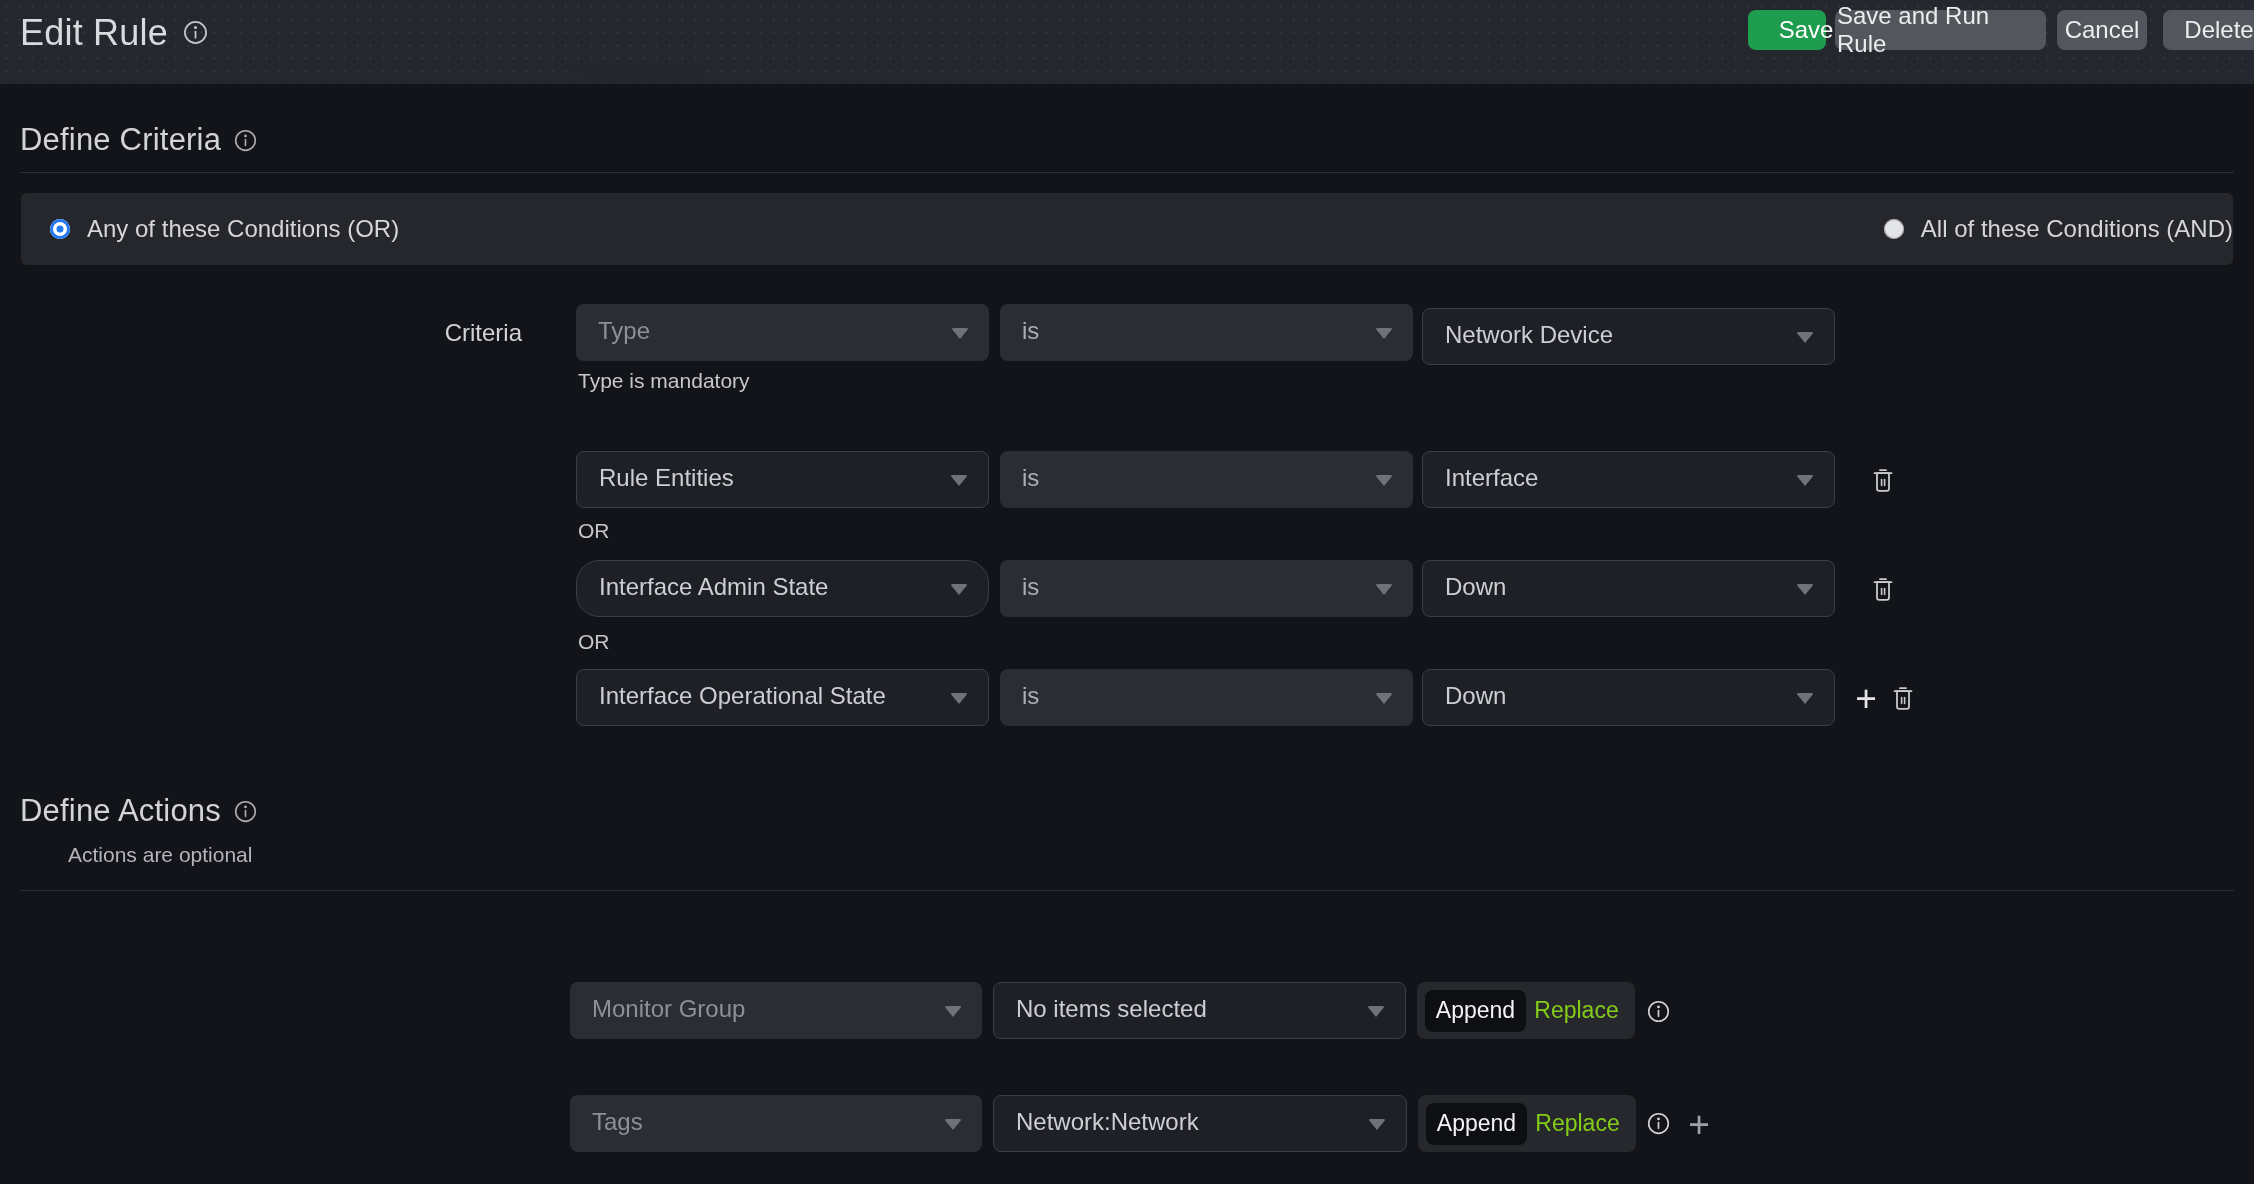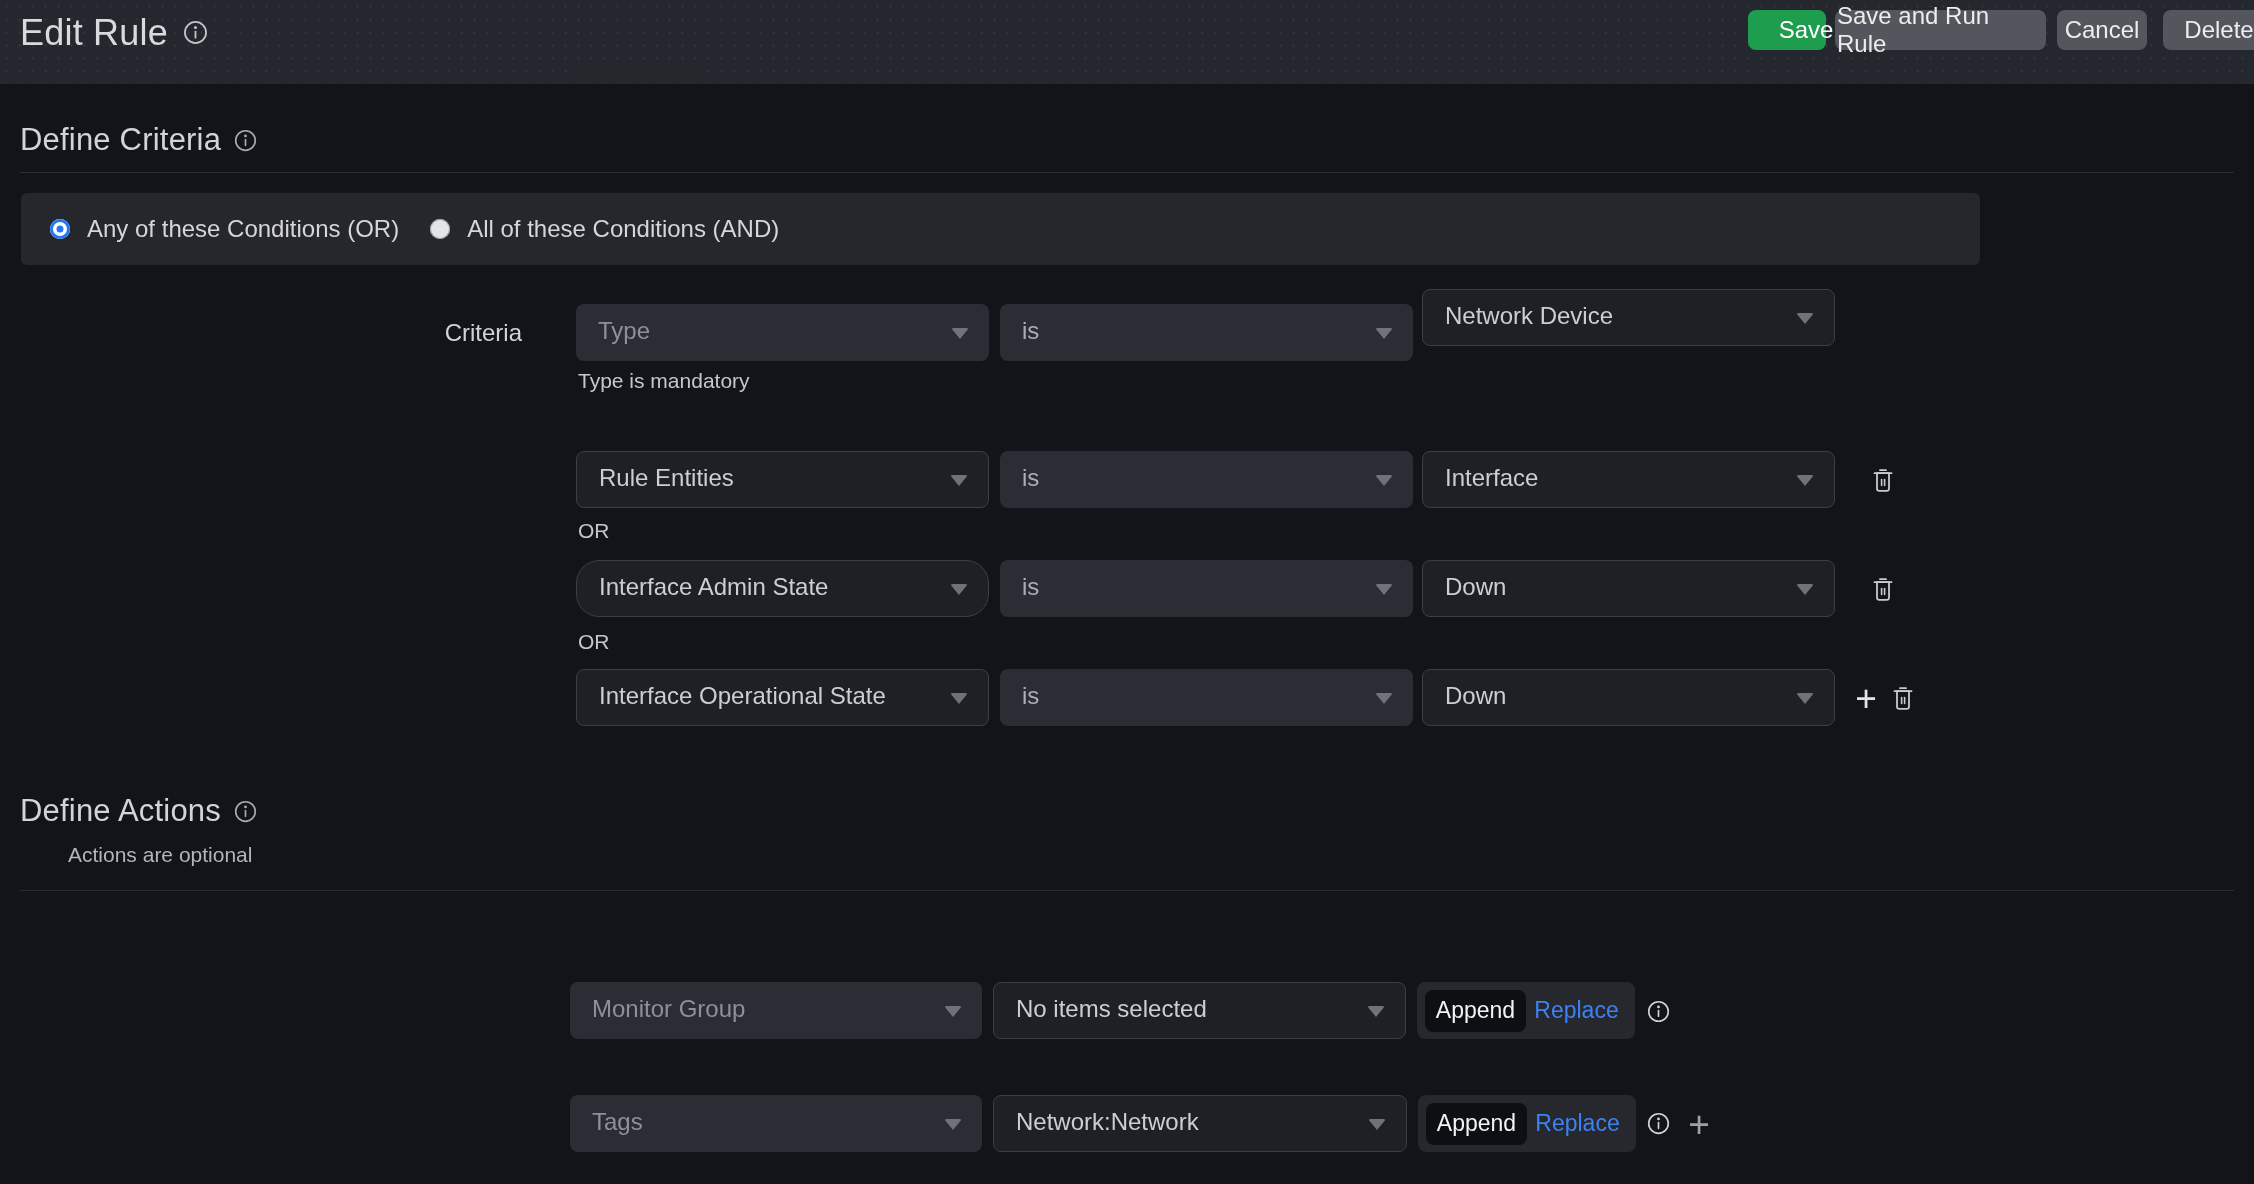--- a/index.html
+++ b/index.html
@@ -39,22 +39,22 @@
   
   .section-heading{
     position:absolute;left:20px;display:flex;align-items:center;
     font-size:31px;color:#d3d4d8;letter-spacing:.2px;
   }
   .section-heading .h-info{margin-left:12px;display:flex;align-items:center;}
   .subtitle{position:absolute;left:20px;font-size:21px;color:#b4b5bb;margin-left:48px;}
   .divider{position:absolute;left:20px;width:2214px;height:1px;background:#2c2d32;}
   
   .radio-panel{
-    position:absolute;left:21px;top:193px;width:1959px;height:72px;
-    background:#26272c;border-radius:6px;display:flex;align-items:center;
+    position:absolute;left:21px;top:193px;width:2212px;height:72px;
+    background:#26272c;border-radius:6px;display:flex;align-items:center;justify-content:space-between;
   }
   .radio-group{display:flex;align-items:center;cursor:pointer;}
   .radio-dot{width:20px;height:20px;border-radius:50%;flex:0 0 auto;}
   .radio-dot.on{
     background:#2478f0;
     box-shadow:inset 0 0 0 3px #2478f0, inset 0 0 0 6.5px #ffffff;
   }
   .radio-dot.off{background:#e4e5e8;box-shadow:inset 0 0 0 1px #9b9ca1;}
   .radio-label{margin-left:17px;font-size:24px;color:#d5d6da;}
   
@@ -88,21 +88,21 @@
     position:absolute;width:218px;height:57px;background:#27282d;border-radius:8px;
     display:flex;align-items:center;box-sizing:border-box;padding:0 8px;
   }
   .seg-append{
     width:101px;height:42px;background:#0e0f13;border-radius:8px;
     display:flex;align-items:center;justify-content:center;
     font-size:23px;color:#f2f3f5;cursor:pointer;
   }
   .seg-replace{
     flex:1;display:flex;align-items:center;justify-content:center;
-    font-size:23px;color:#3b82f6;cursor:pointer;
+    font-size:23px;color:#84cc16;cursor:pointer;
   }
   svg{display:block;}
 </style>
 </head>
 <body>
 
 <div class="page">
 
   <div class="topbar">
     <div class="page-title">
@@ -148,21 +148,21 @@
   <div class="row-label">Criteria</div>
 
   <div class="dd filled" style="left:576px;top:304px;width:413px;">
     <span class="txt-ph">Type</span>
     <span class="chev"></span>
   </div>
   <div class="dd filled" style="left:1000px;top:304px;width:413px;">
     <span class="txt-dim">is</span>
     <span class="chev"></span>
   </div>
-  <div class="dd bordered" style="left:1422px;top:289px;width:413px;">
+  <div class="dd bordered" style="left:1422px;top:308px;width:413px;">
     <span class="txt-val">Network Device</span>
     <span class="chev"></span>
   </div>
   <div class="helper-text" style="top:369px;">Type is mandatory</div>
 
   <div class="dd bordered" style="left:576px;top:451px;width:413px;">
     <span class="txt-val">Rule Entities</span>
     <span class="chev"></span>
   </div>
   <div class="dd filled" style="left:1000px;top:451px;width:413px;">

